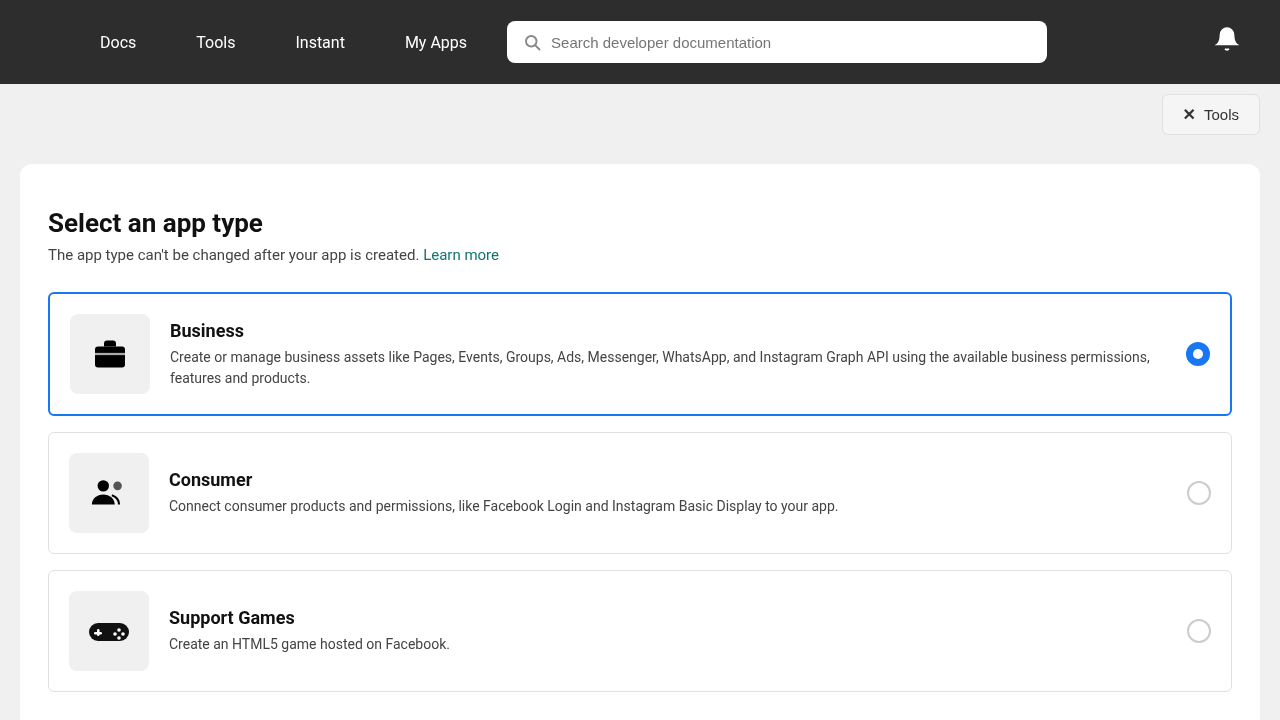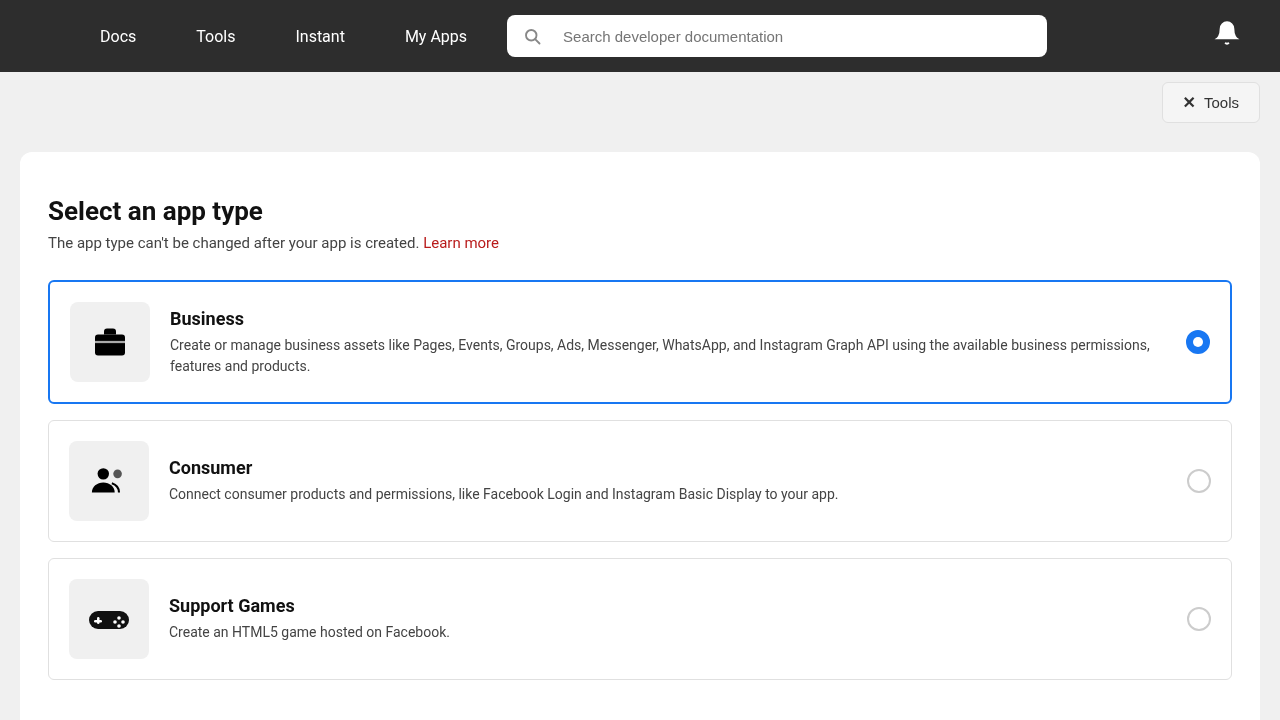--- a/index.html
+++ b/index.html
@@ -12,21 +12,21 @@
       font-family: -apple-system, BlinkMacSystemFont, 'Segoe UI', Roboto, Helvetica, Arial, sans-serif;
       background-color: #f0f0f0;
       width: 1280px;
       height: 720px;
       overflow: hidden;
     }
 
     
     .navbar {
       background-color: #2d2d2d;
-      height: 72px;
+      height: 84px;
       display: flex;
       align-items: center;
       padding: 0 40px;
       gap: 0;
     }
 
     .nav-links {
       display: flex;
       align-items: center;
       gap: 60px;
@@ -50,21 +50,21 @@
       max-width: 540px;
     }
 
     .search-box {
       display: flex;
       align-items: center;
       background-color: #ffffff;
       border-radius: 8px;
       padding: 12px 16px;
       width: 100%;
-      gap: 22px;
+      gap: 10px;
     }
 
     .search-icon-svg {
       color: #888;
       flex-shrink: 0;
     }
 
     .search-input {
       border: none;
       outline: none;
@@ -124,21 +124,21 @@
       margin-bottom: 8px;
     }
 
     .card-subtitle {
       font-size: 15px;
       color: #444;
       margin-bottom: 28px;
     }
 
     .learn-more-link {
-      color: #b91c1c;
+      color: #0f766e;
       text-decoration: none;
       cursor: pointer;
     }
 
     
     .app-option {
       display: flex;
       align-items: center;
       border: 1.5px solid #e0e0e0;
       border-radius: 6px;

